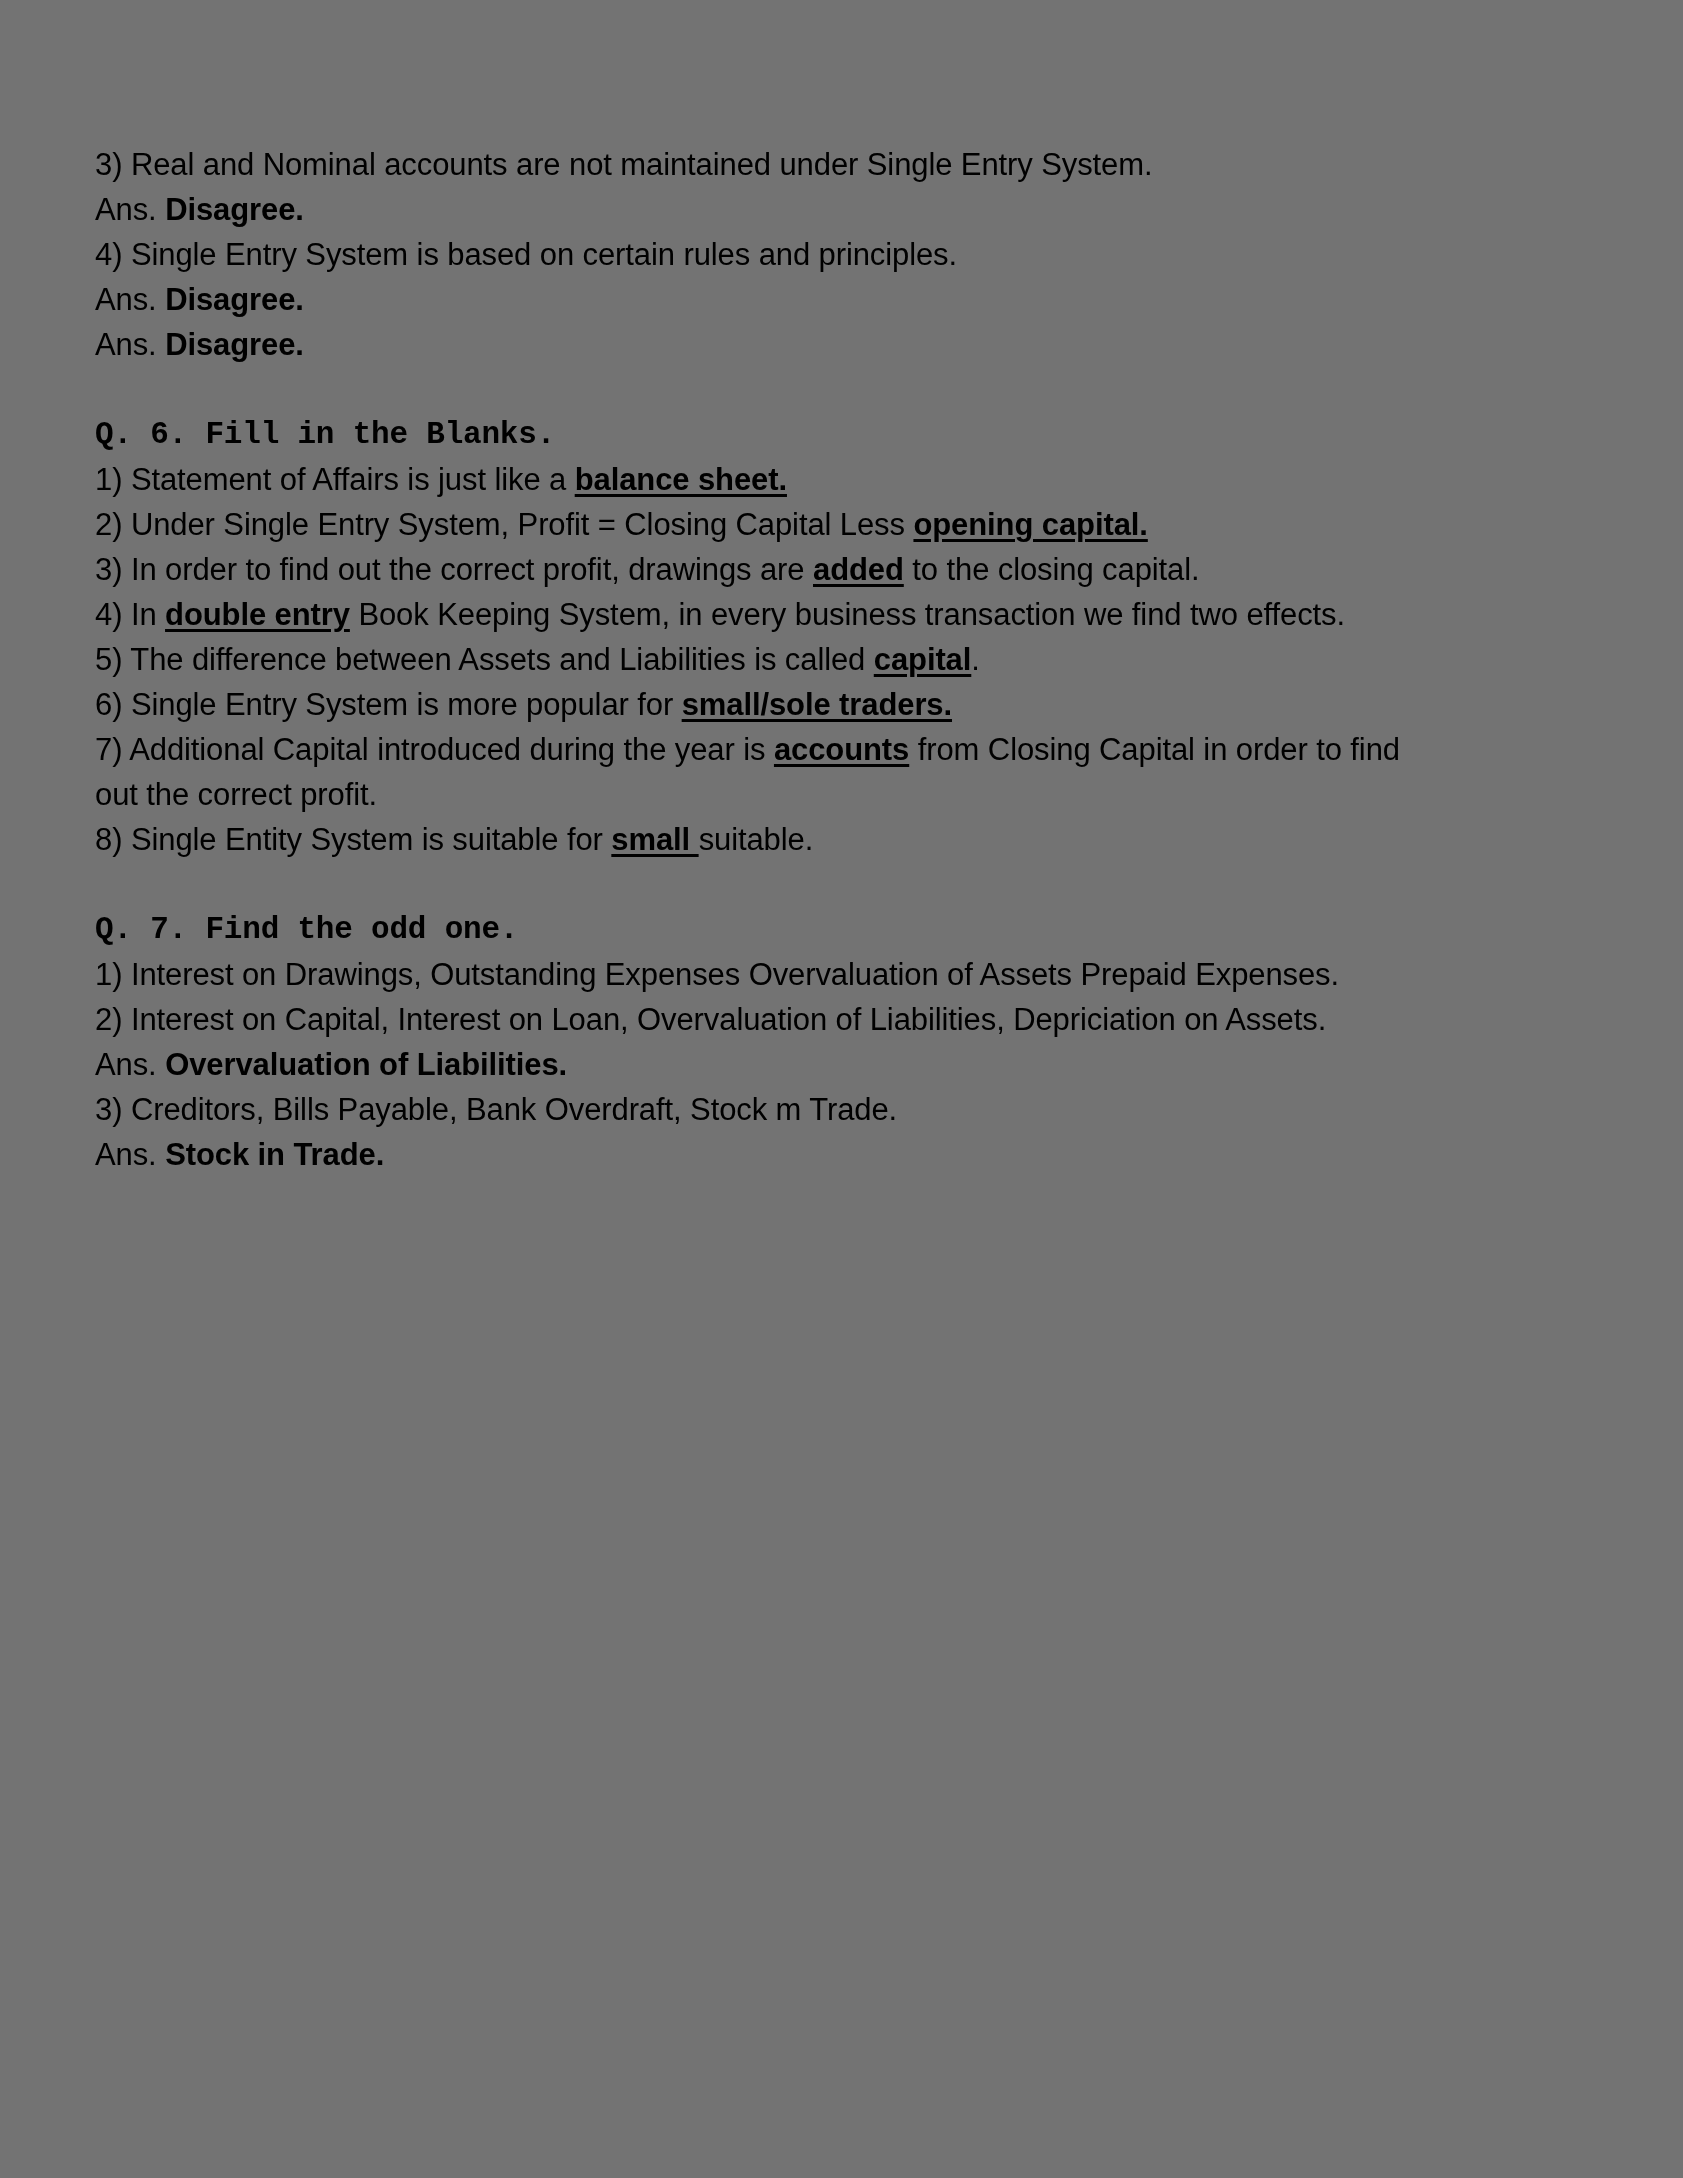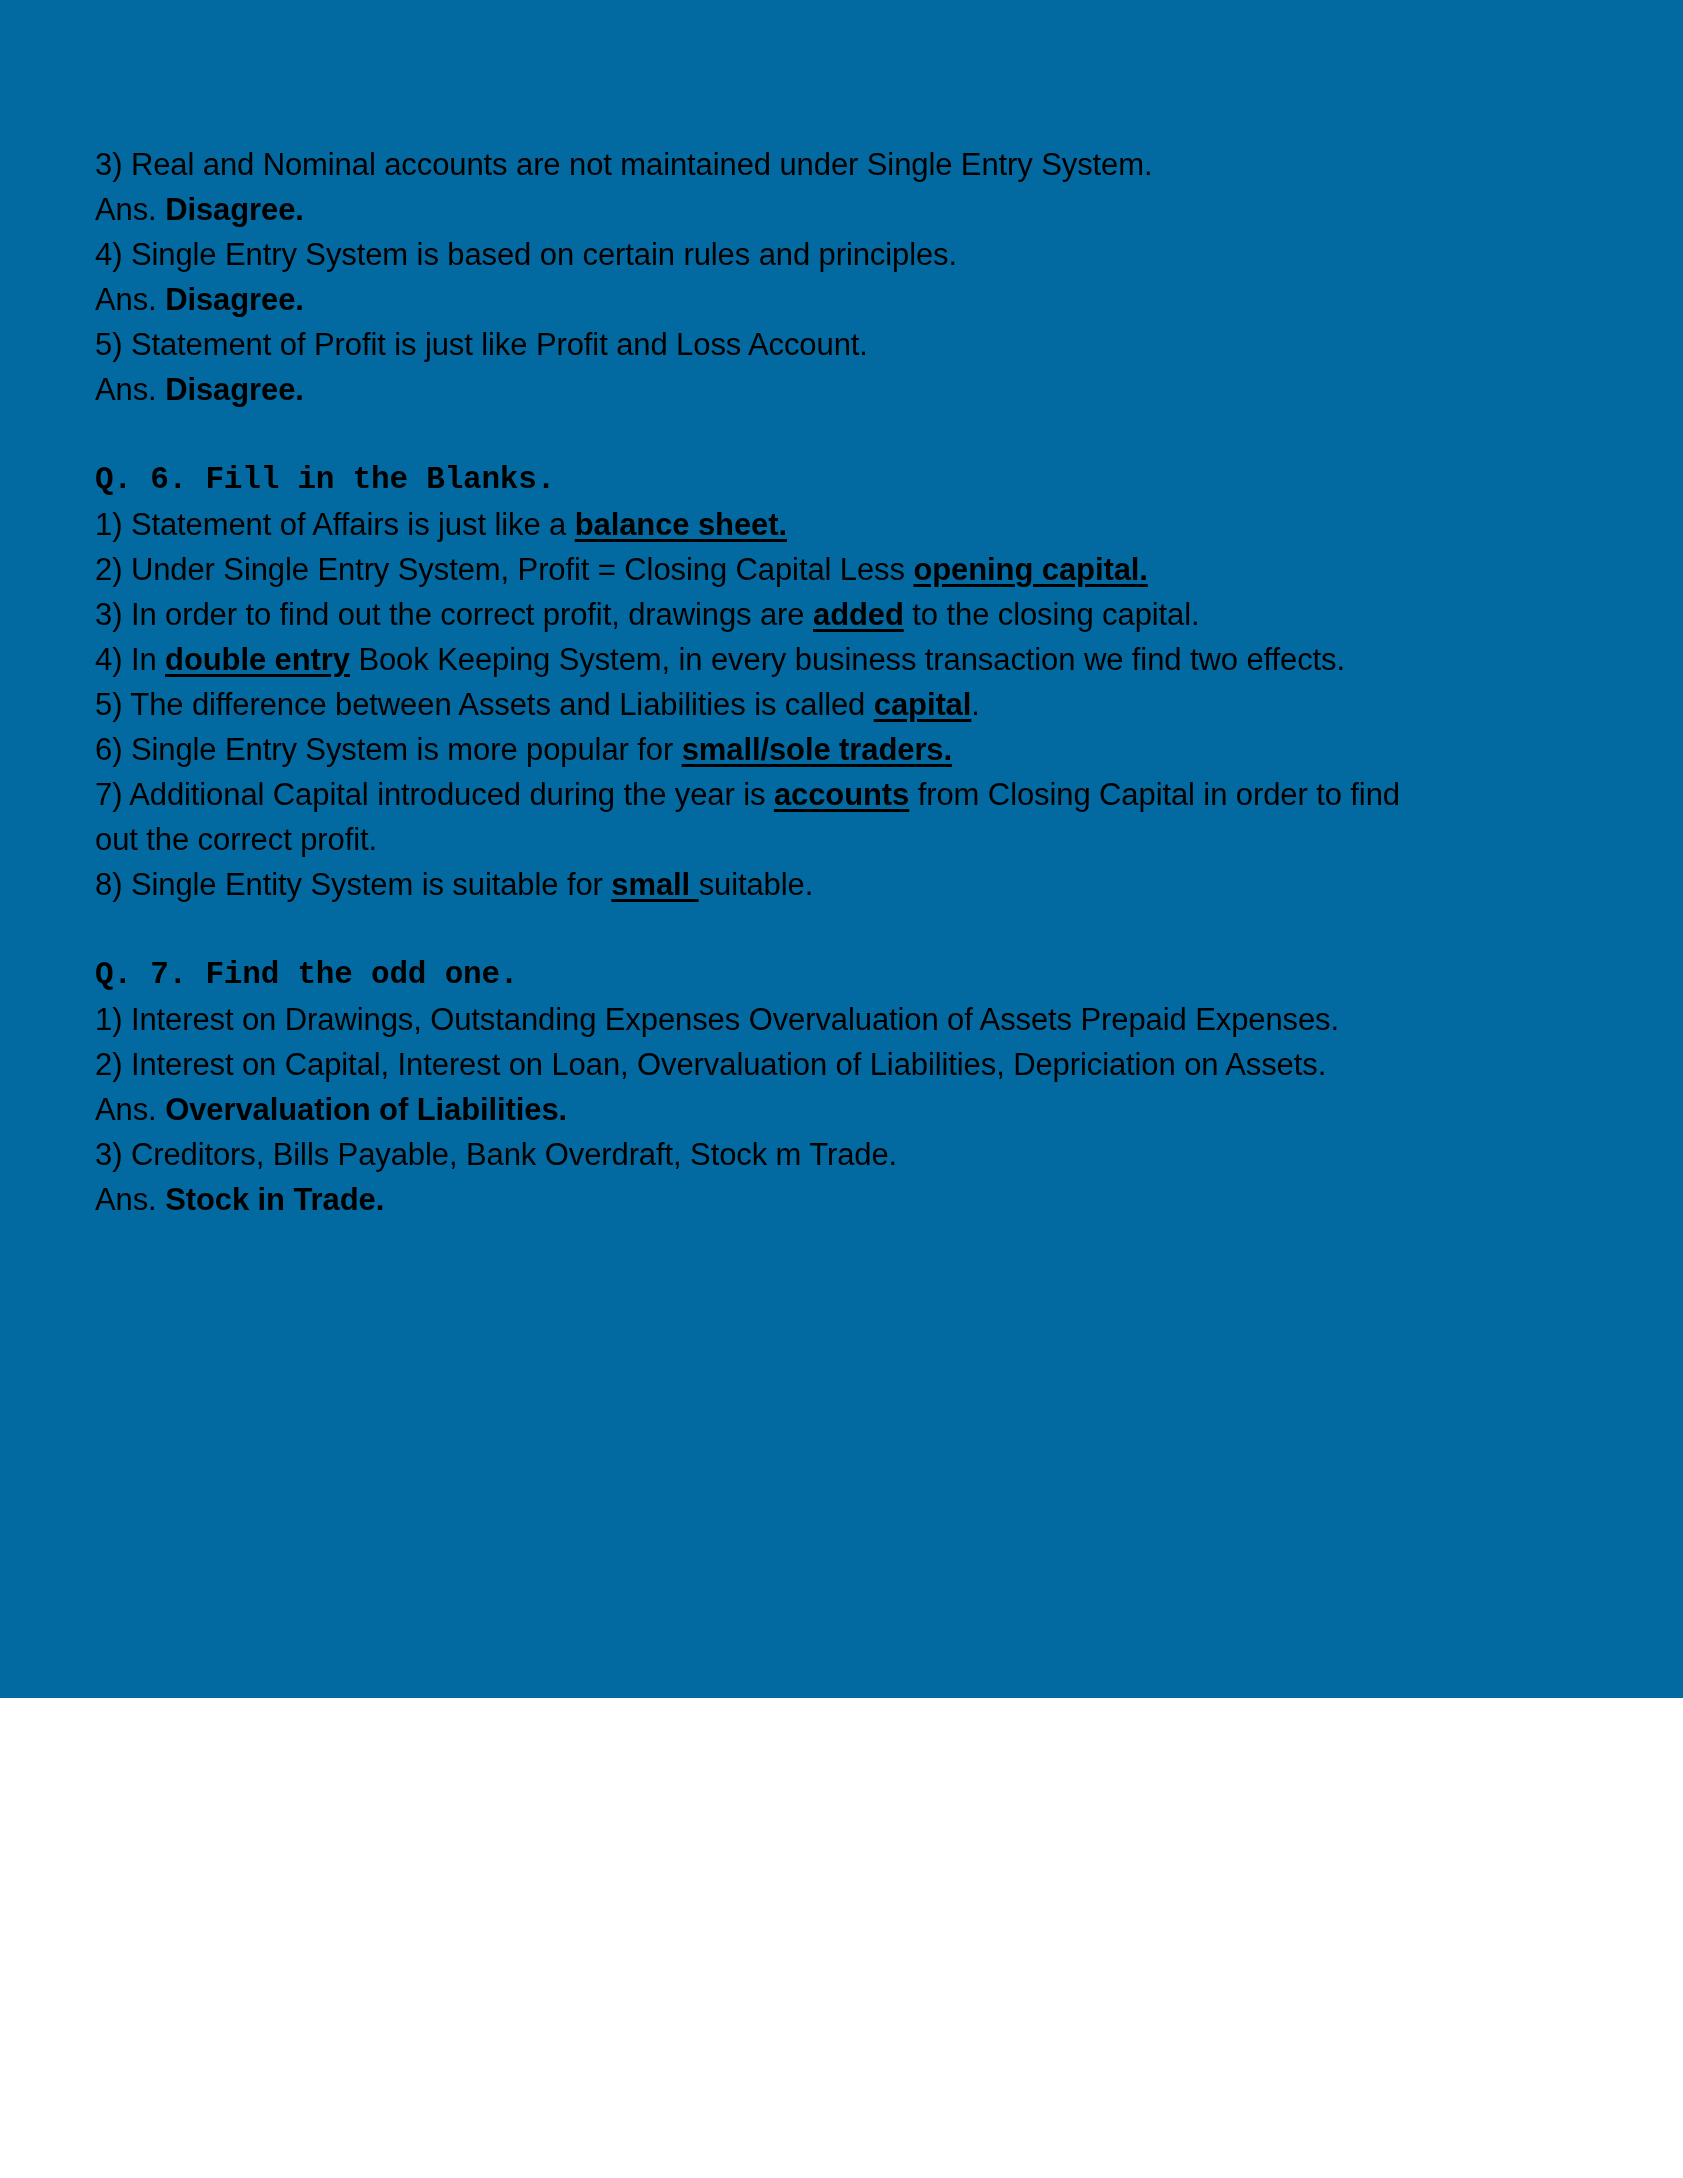--- a/index.html
+++ b/index.html
@@ -10,22 +10,22 @@
   body {
     width: 1683px;
     height: 2178px;
     font-family: "Liberation Sans", sans-serif;
     color: #000000;
     -webkit-font-smoothing: antialiased;
   }
   .page {
     position: relative;
     width: 1683px;
-    height: 1698px;
-    background: #0369a1;
+    height: 2178px;
+    background: #737373;
     box-sizing: border-box;
     padding: 142px 238px 0 95px;
   }
   .doc-body {
     font-size: 31px;
     line-height: 45px;
     letter-spacing: -0.1px;
   }
   .line {
     margin: 0;
@@ -65,21 +65,20 @@
   <div class="doc-body">
 
     <div>
 
       <p class="line">3) Real and Nominal accounts are not maintained under Single Entry System.</p>
       <p class="line"><span class="ans-label">Ans. </span><span class="ans-text">Disagree.</span></p>
 
       <p class="line">4) Single Entry System is based on certain rules and principles.</p>
       <p class="line"><span class="ans-label">Ans. </span><span class="ans-text">Disagree.</span></p>
 
-      <p class="line">5) Statement of Profit is just like Profit and Loss Account.</p>
       <p class="line"><span class="ans-label">Ans. </span><span class="ans-text">Disagree.</span></p>
     </div>
 
     <div class="spacer"></div>
 
     <div>
       <p class="line heading">Q. 6. Fill in the Blanks.</p>
 
       <p class="line"><span>1) Statement of Affairs is just like a </span><span class="u">balance sheet.</span><span></span></p>
 

